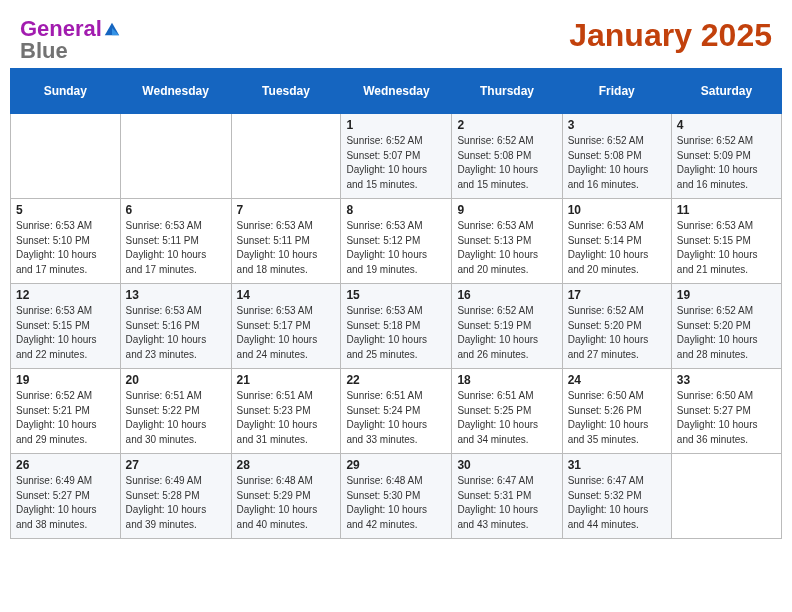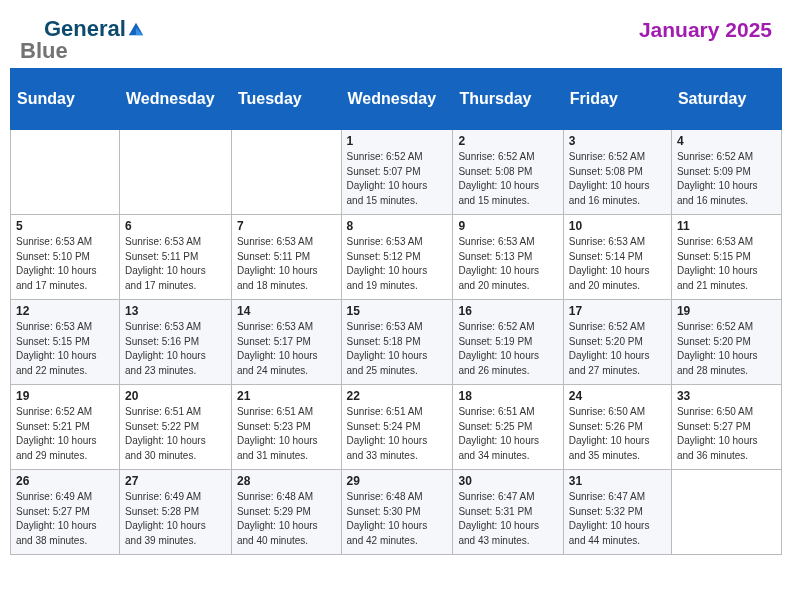--- a/index.html
+++ b/index.html
@@ -18,53 +18,53 @@
     }
     .logo {
       display: flex;
       align-items: center;
     }
     .logo-text {
       font-size: 22px;
       font-weight: bold;
       line-height: 1;
     }
-    .logo-general { color: #0c4a6e; margin-left: 24px; }
+    .logo-general { color: #a21caf; }
     .logo-blue { color: #737373; }
     .logo-icon {
       width: 18px;
       height: 18px;
       margin-left: 1px;
     }
     .title-block {
       text-align: right;
     }
     .month-title {
-      font-size: 21px;
+      font-size: 32px;
       font-weight: bold;
-      color: #a21caf;
+      color: #c2410c;
       line-height: 1.1;
     }
     .location-title {
       font-size: 14px;
       color: #555;
       margin-top: 2px;
     }
     .calendar {
       width: 100%;
       border-collapse: collapse;
       border: 1px solid #bbb;
       font-size: 10.5px;
     }
     .calendar th {
       background: #1565c0;
       color: #fff;
-      text-align: left;
-      padding: 21px 6px;
-      font-size: 16px;
+      text-align: center;
+      padding: 15px 6px;
+      font-size: 12px;
       font-weight: bold;
       border: 1px solid #1565c0;
     }
     .calendar td {
       border: 1px solid #bbb;
       vertical-align: top;
       padding: 4px 5px;
       width: 113px;
       min-height: 80px;
       height: 85px;

